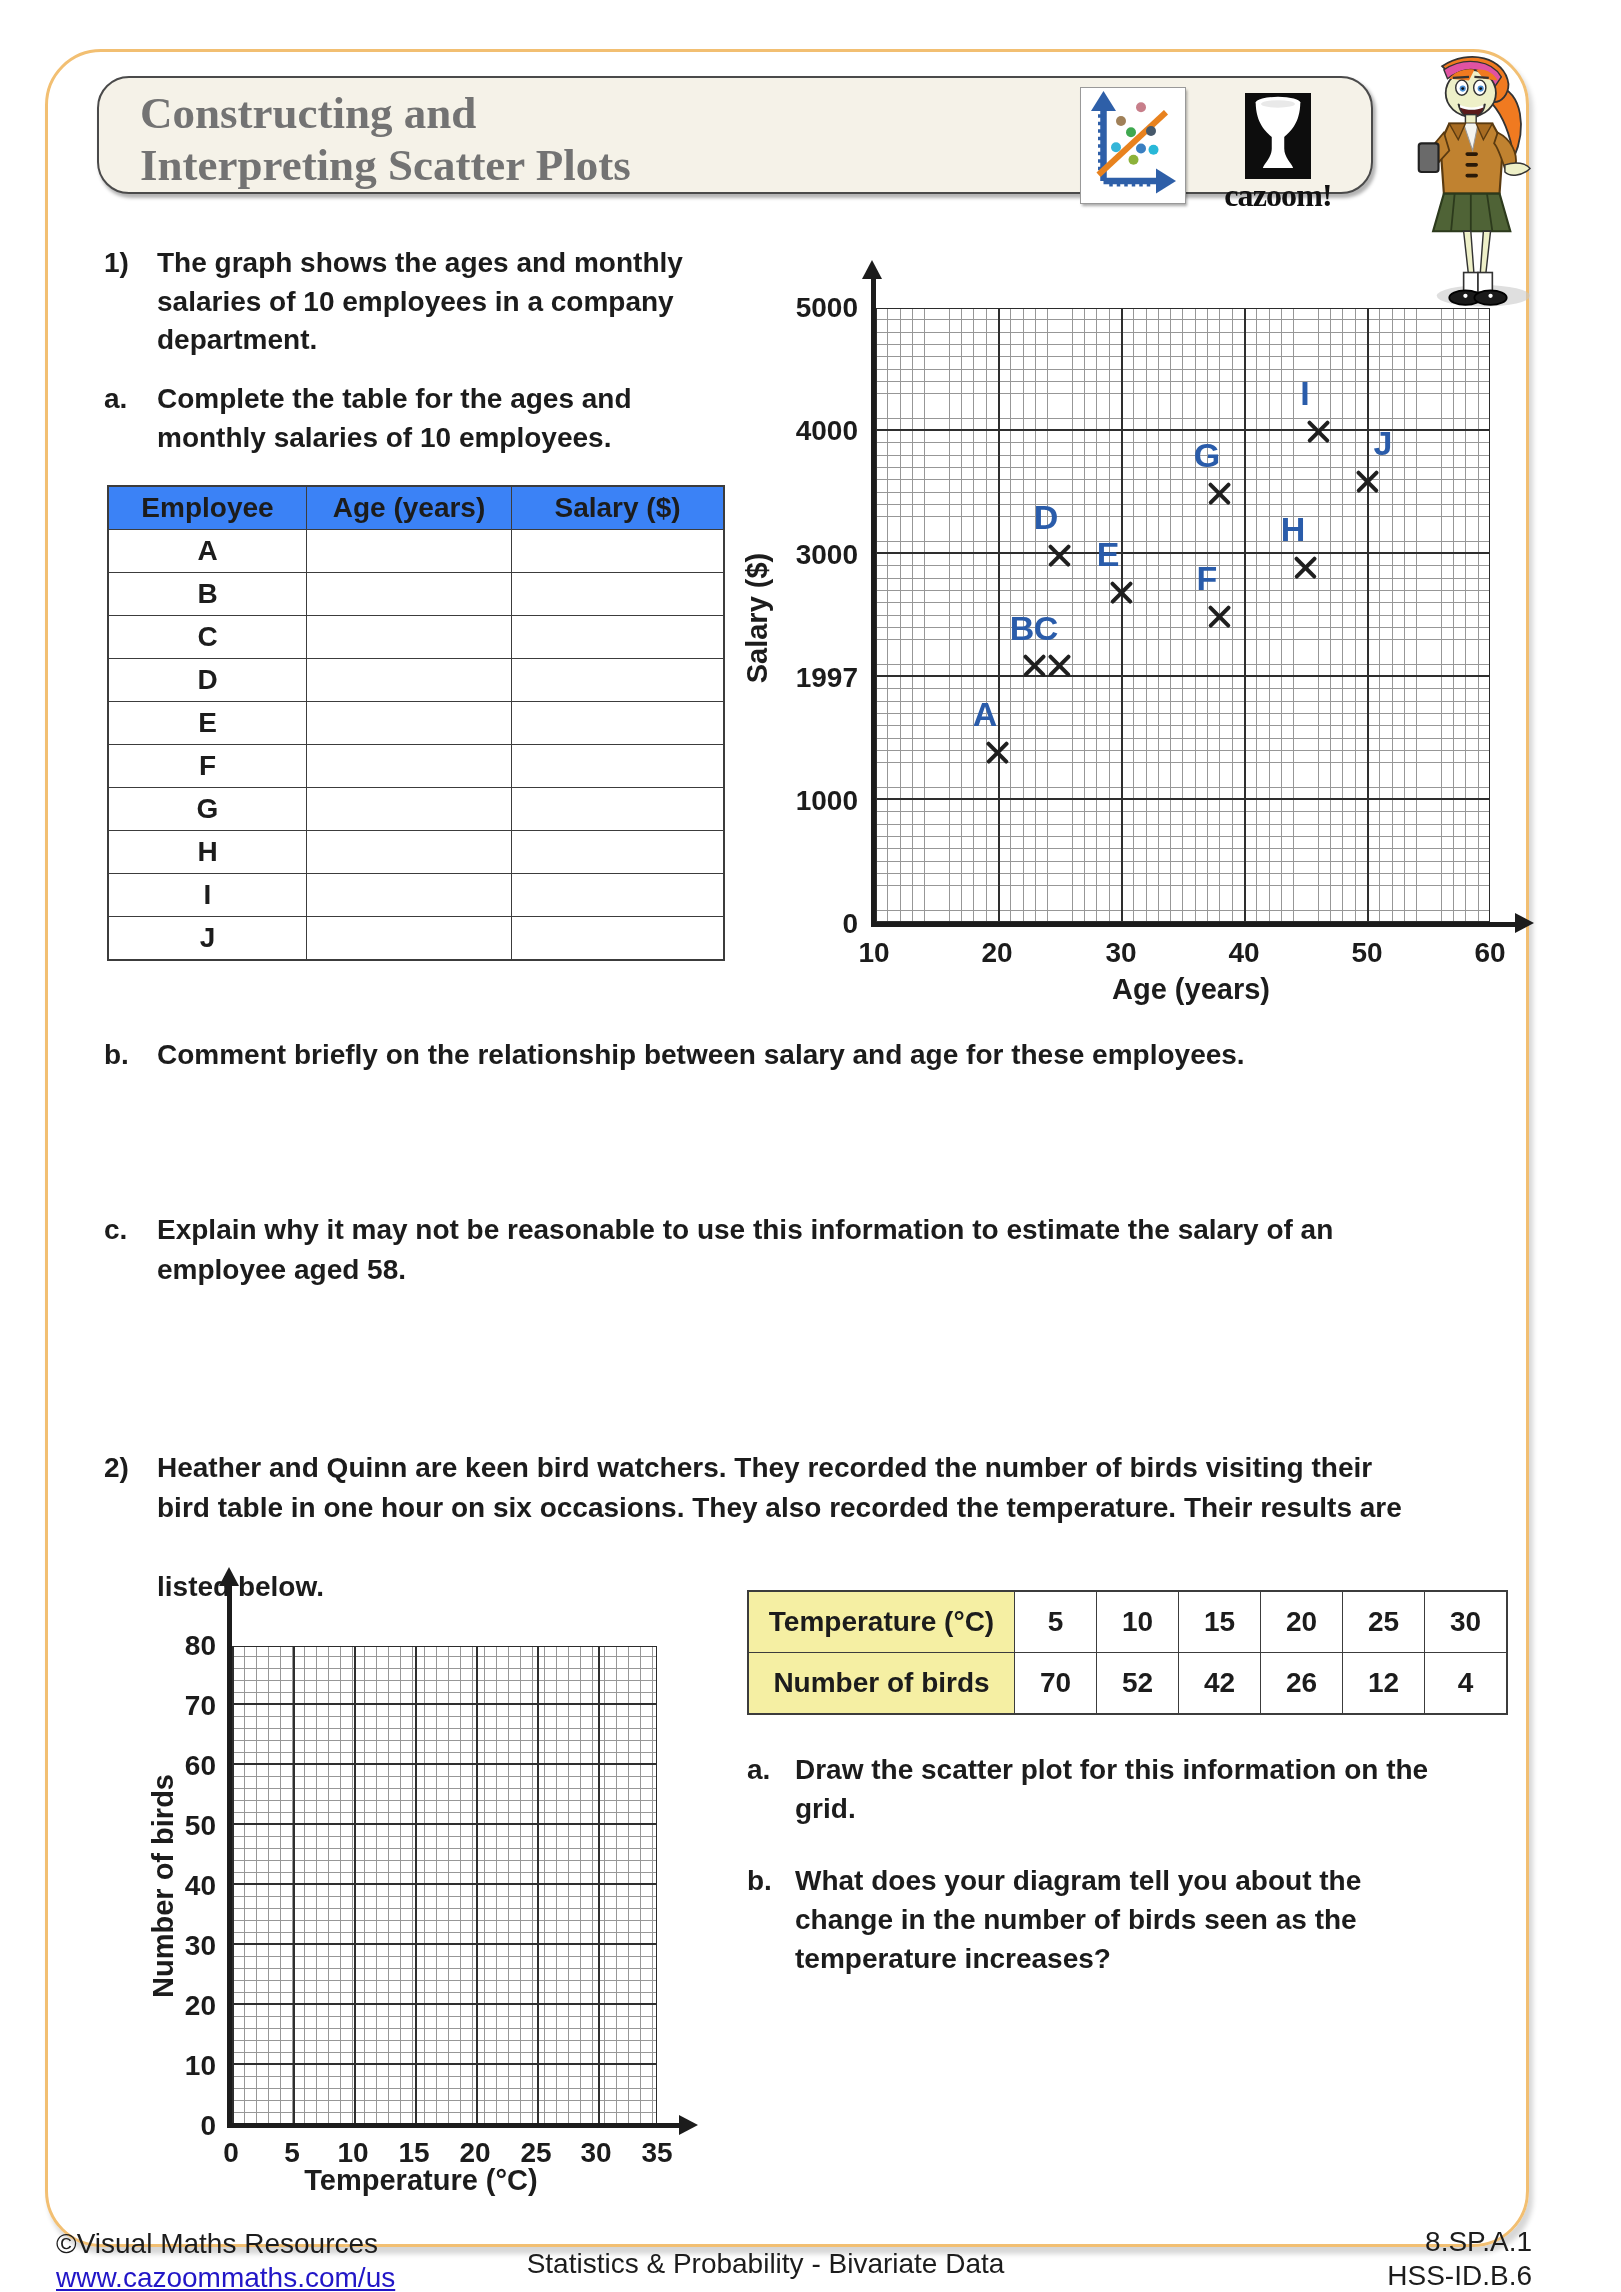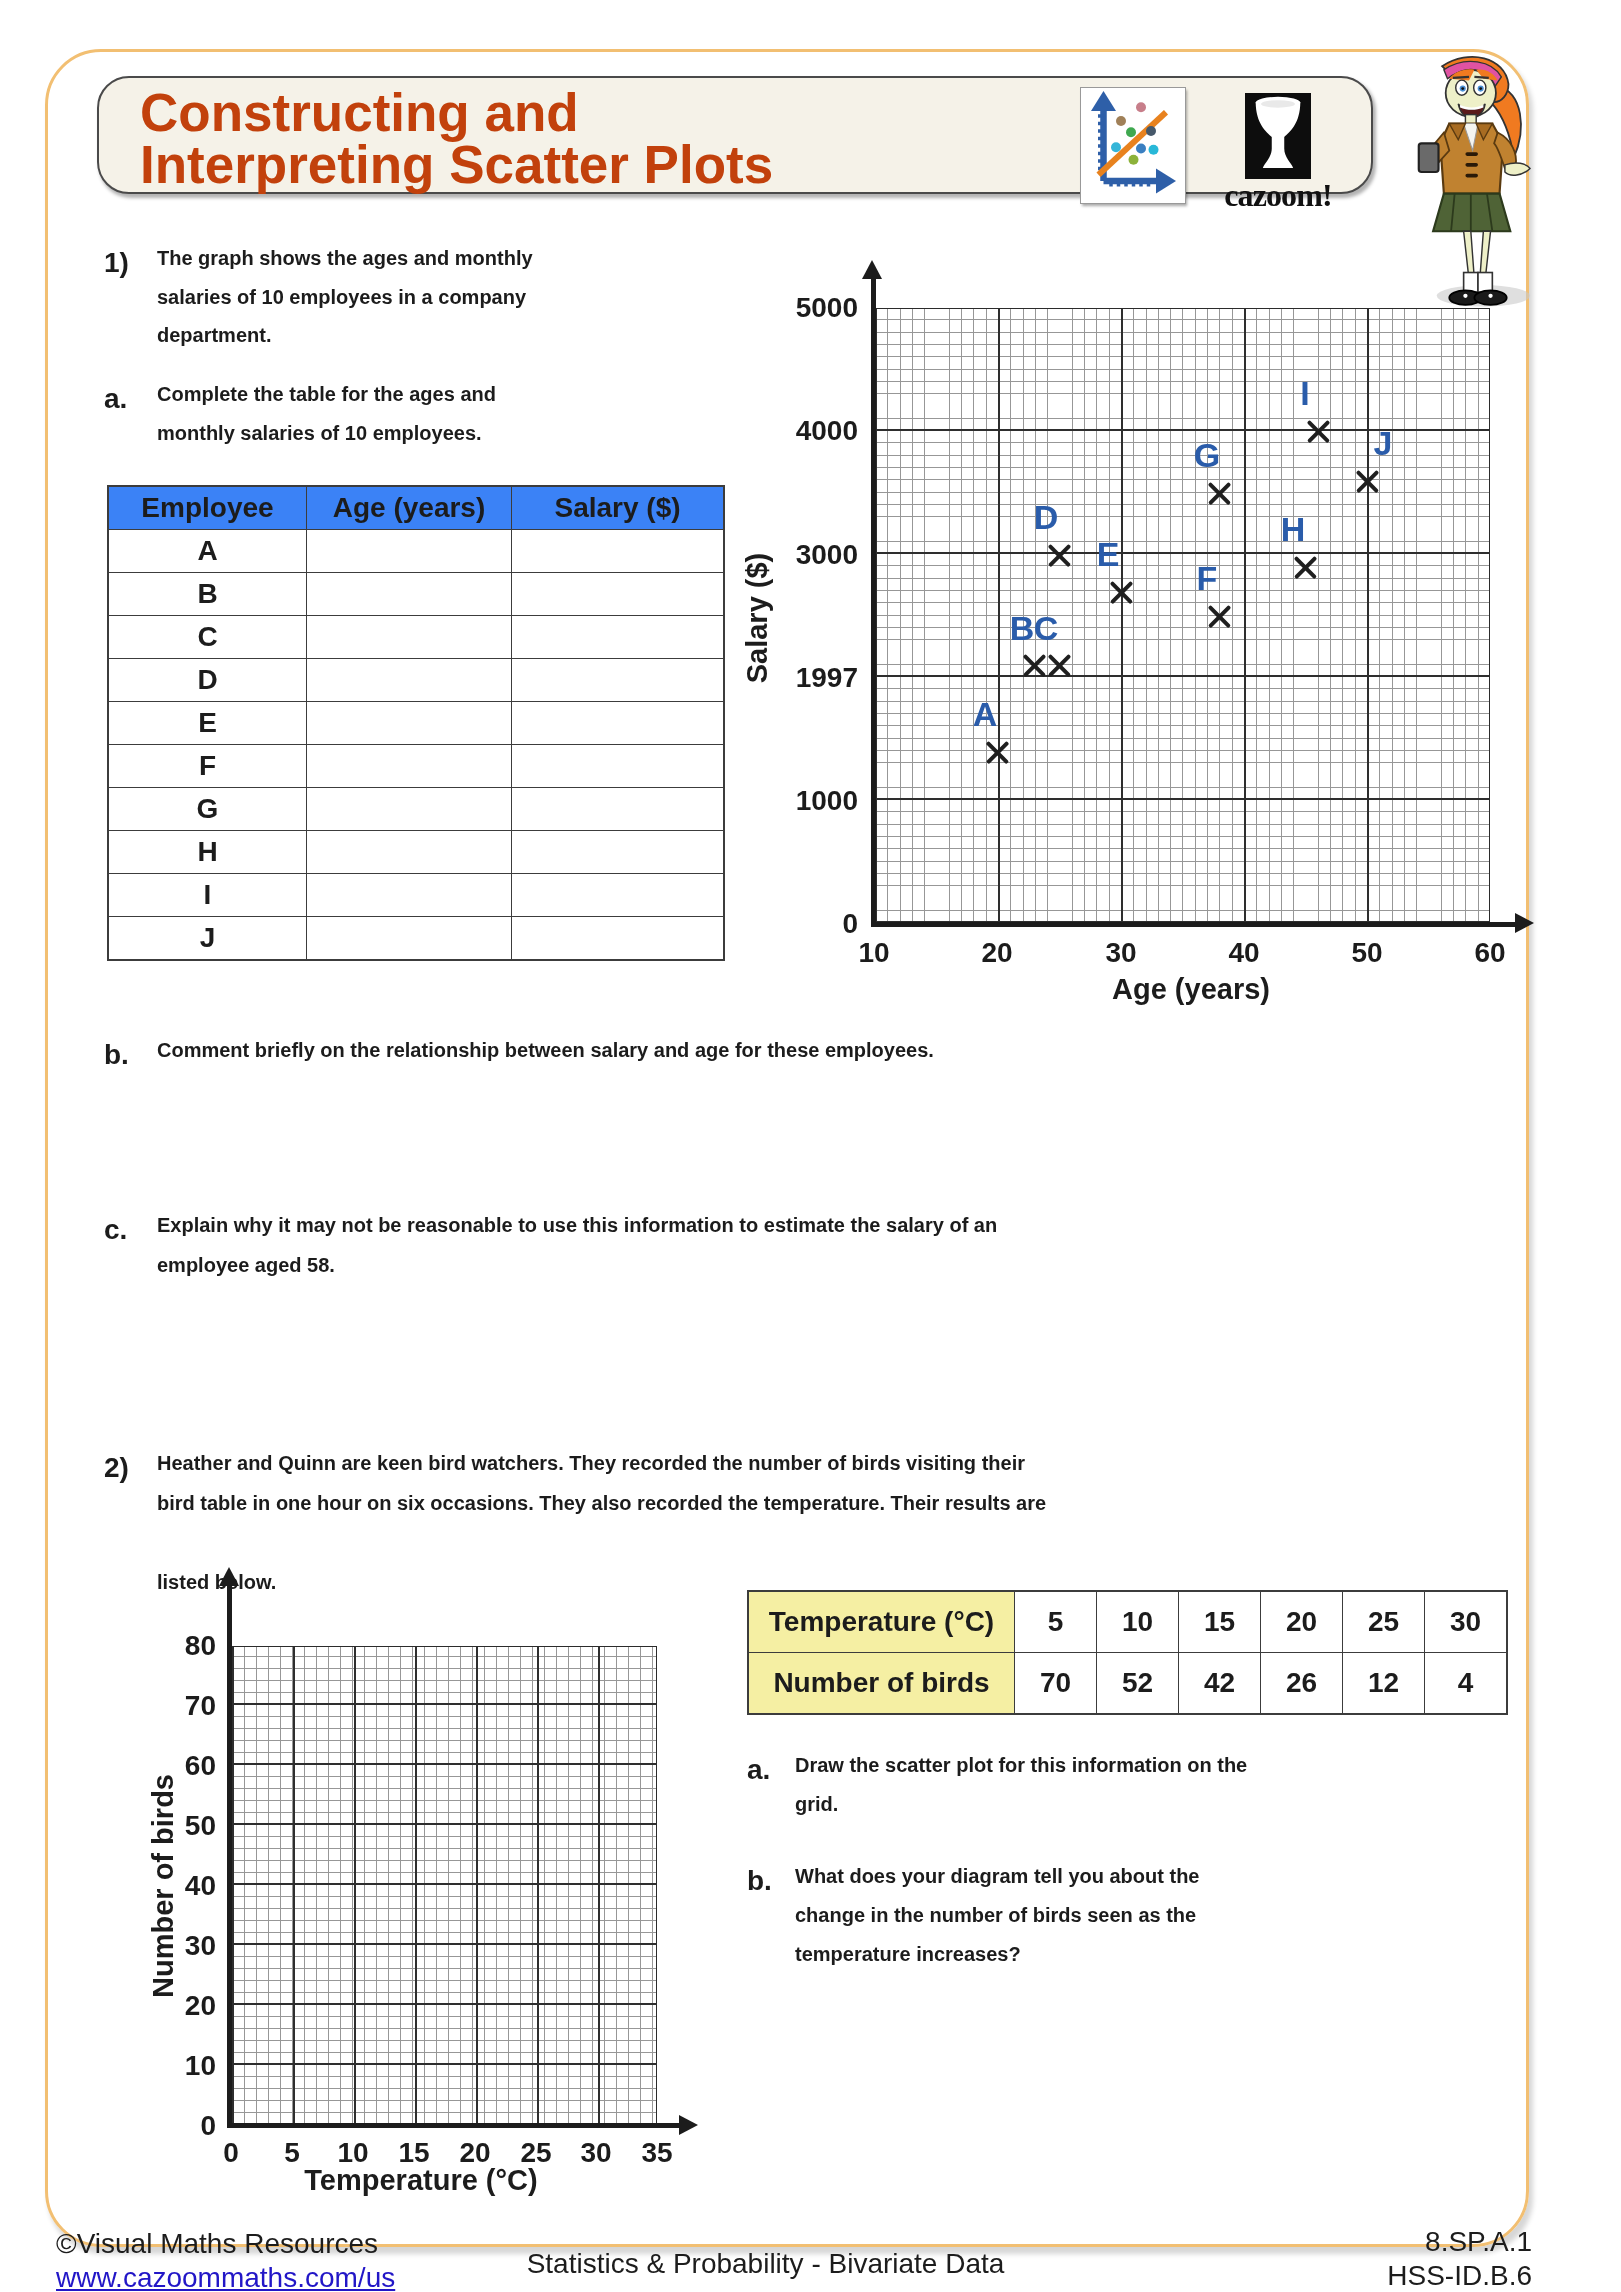--- a/index.html
+++ b/index.html
@@ -3,29 +3,29 @@
 <meta charset="utf-8">
 <style>
   html,body{margin:0;padding:0;background:#fff;}
   .page{position:relative;width:1622px;height:2293px;background:#ffffff;
         font-family:"Liberation Sans", sans-serif;color:#1c1c1c;overflow:hidden;}
   .abs{position:absolute;}
   .outer-border{left:45px;top:49px;width:1478px;height:2192px;border:3.6px solid #F2BF72;
         border-radius:56px;box-shadow:3.6px 6.3px 5.4px rgba(0,0,0,0.16);}
   .header-pill{left:97px;top:76px;width:1272px;height:114px;background:#F5F2E8;
         border:2.7px solid #4a4a4a;border-radius:32px;box-shadow:2.7px 3.6px 3.6px rgba(0,0,0,0.3);}
-  .title{left:140px;top:87px;font-size:53px;line-height:52px;font-weight:bold;color:#c2410c;letter-spacing:0px;}
+  .title{left:140px;top:87px;font-size:45px;line-height:52px;font-weight:bold;color:#737373;letter-spacing:0px;font-family:Liberation Serif, serif;}
   .icon-box{left:1080px;top:87px;width:104px;height:115px;background:#fff;border:1.8px solid #999;
         box-shadow:1.8px 2.7px 2.7px rgba(0,0,0,0.35);z-index:3;}
   .logo-box{left:1245px;top:93px;width:66px;height:86px;background:#0d0d0d;z-index:3;}
   .logo-text{left:1211px;top:177px;width:134px;text-align:center;font-family:"Liberation Serif",serif;
         font-weight:bold;font-size:32px;letter-spacing:-0.9px;color:#111;}
   .mascot{left:1390px;top:50px;z-index:2;}
   .qnum{font-size:28px;font-weight:bold;}
-  .qline{font-size:20px;font-weight:bold;white-space:nowrap;}
+  .qline{font-size:28px;font-weight:bold;white-space:nowrap;}
   
   .emp-table{left:107px;top:485px;border-collapse:collapse;border:2.7px solid #3c3c3c;}
   .emp-table td{border:1.8px solid #3c3c3c;height:42px;padding:0;text-align:center;
         font-size:28px;font-weight:bold;}
   .emp-table .hdr td{background:#3b82f6;height:42px;}
   .c1{width:197px;} .c2{width:204px;} .c3{width:211px;}
   
   .bird-table{left:747px;top:1590px;border-collapse:collapse;border:2.7px solid #3c3c3c;}
   .bird-table td{border:1.8px solid #3c3c3c;height:60px;padding:0;text-align:center;
         font-size:28px;font-weight:bold;}

